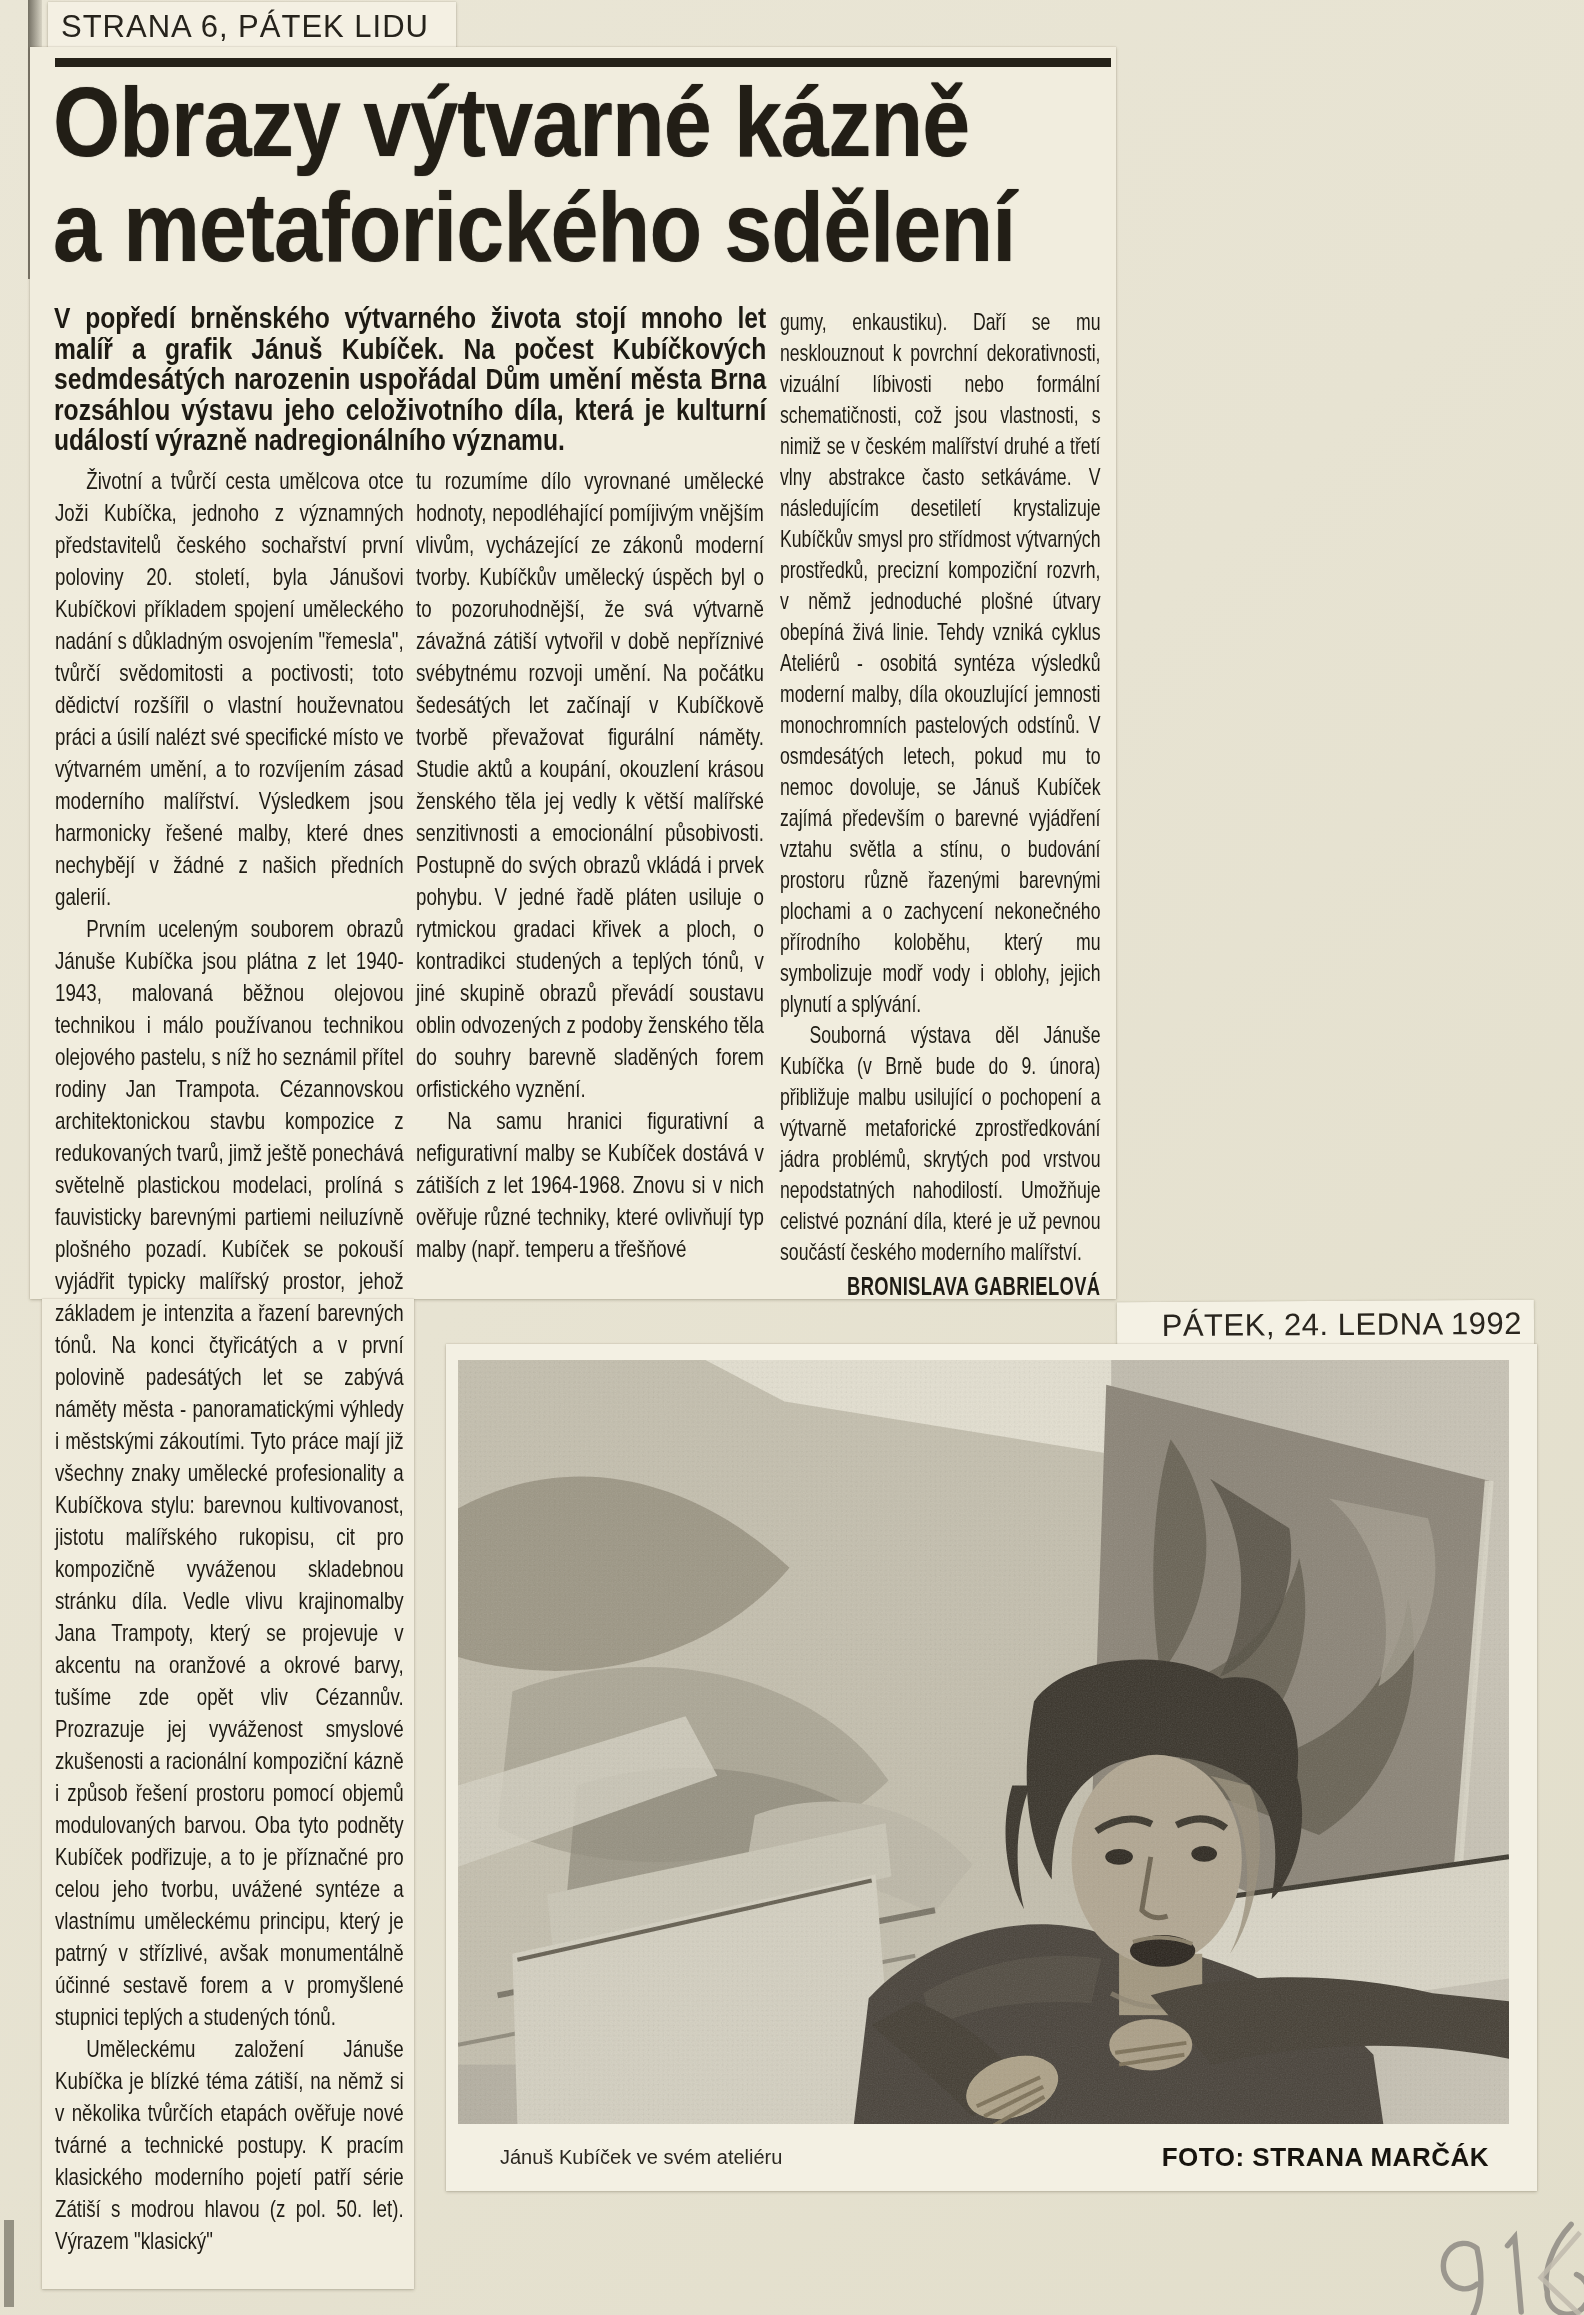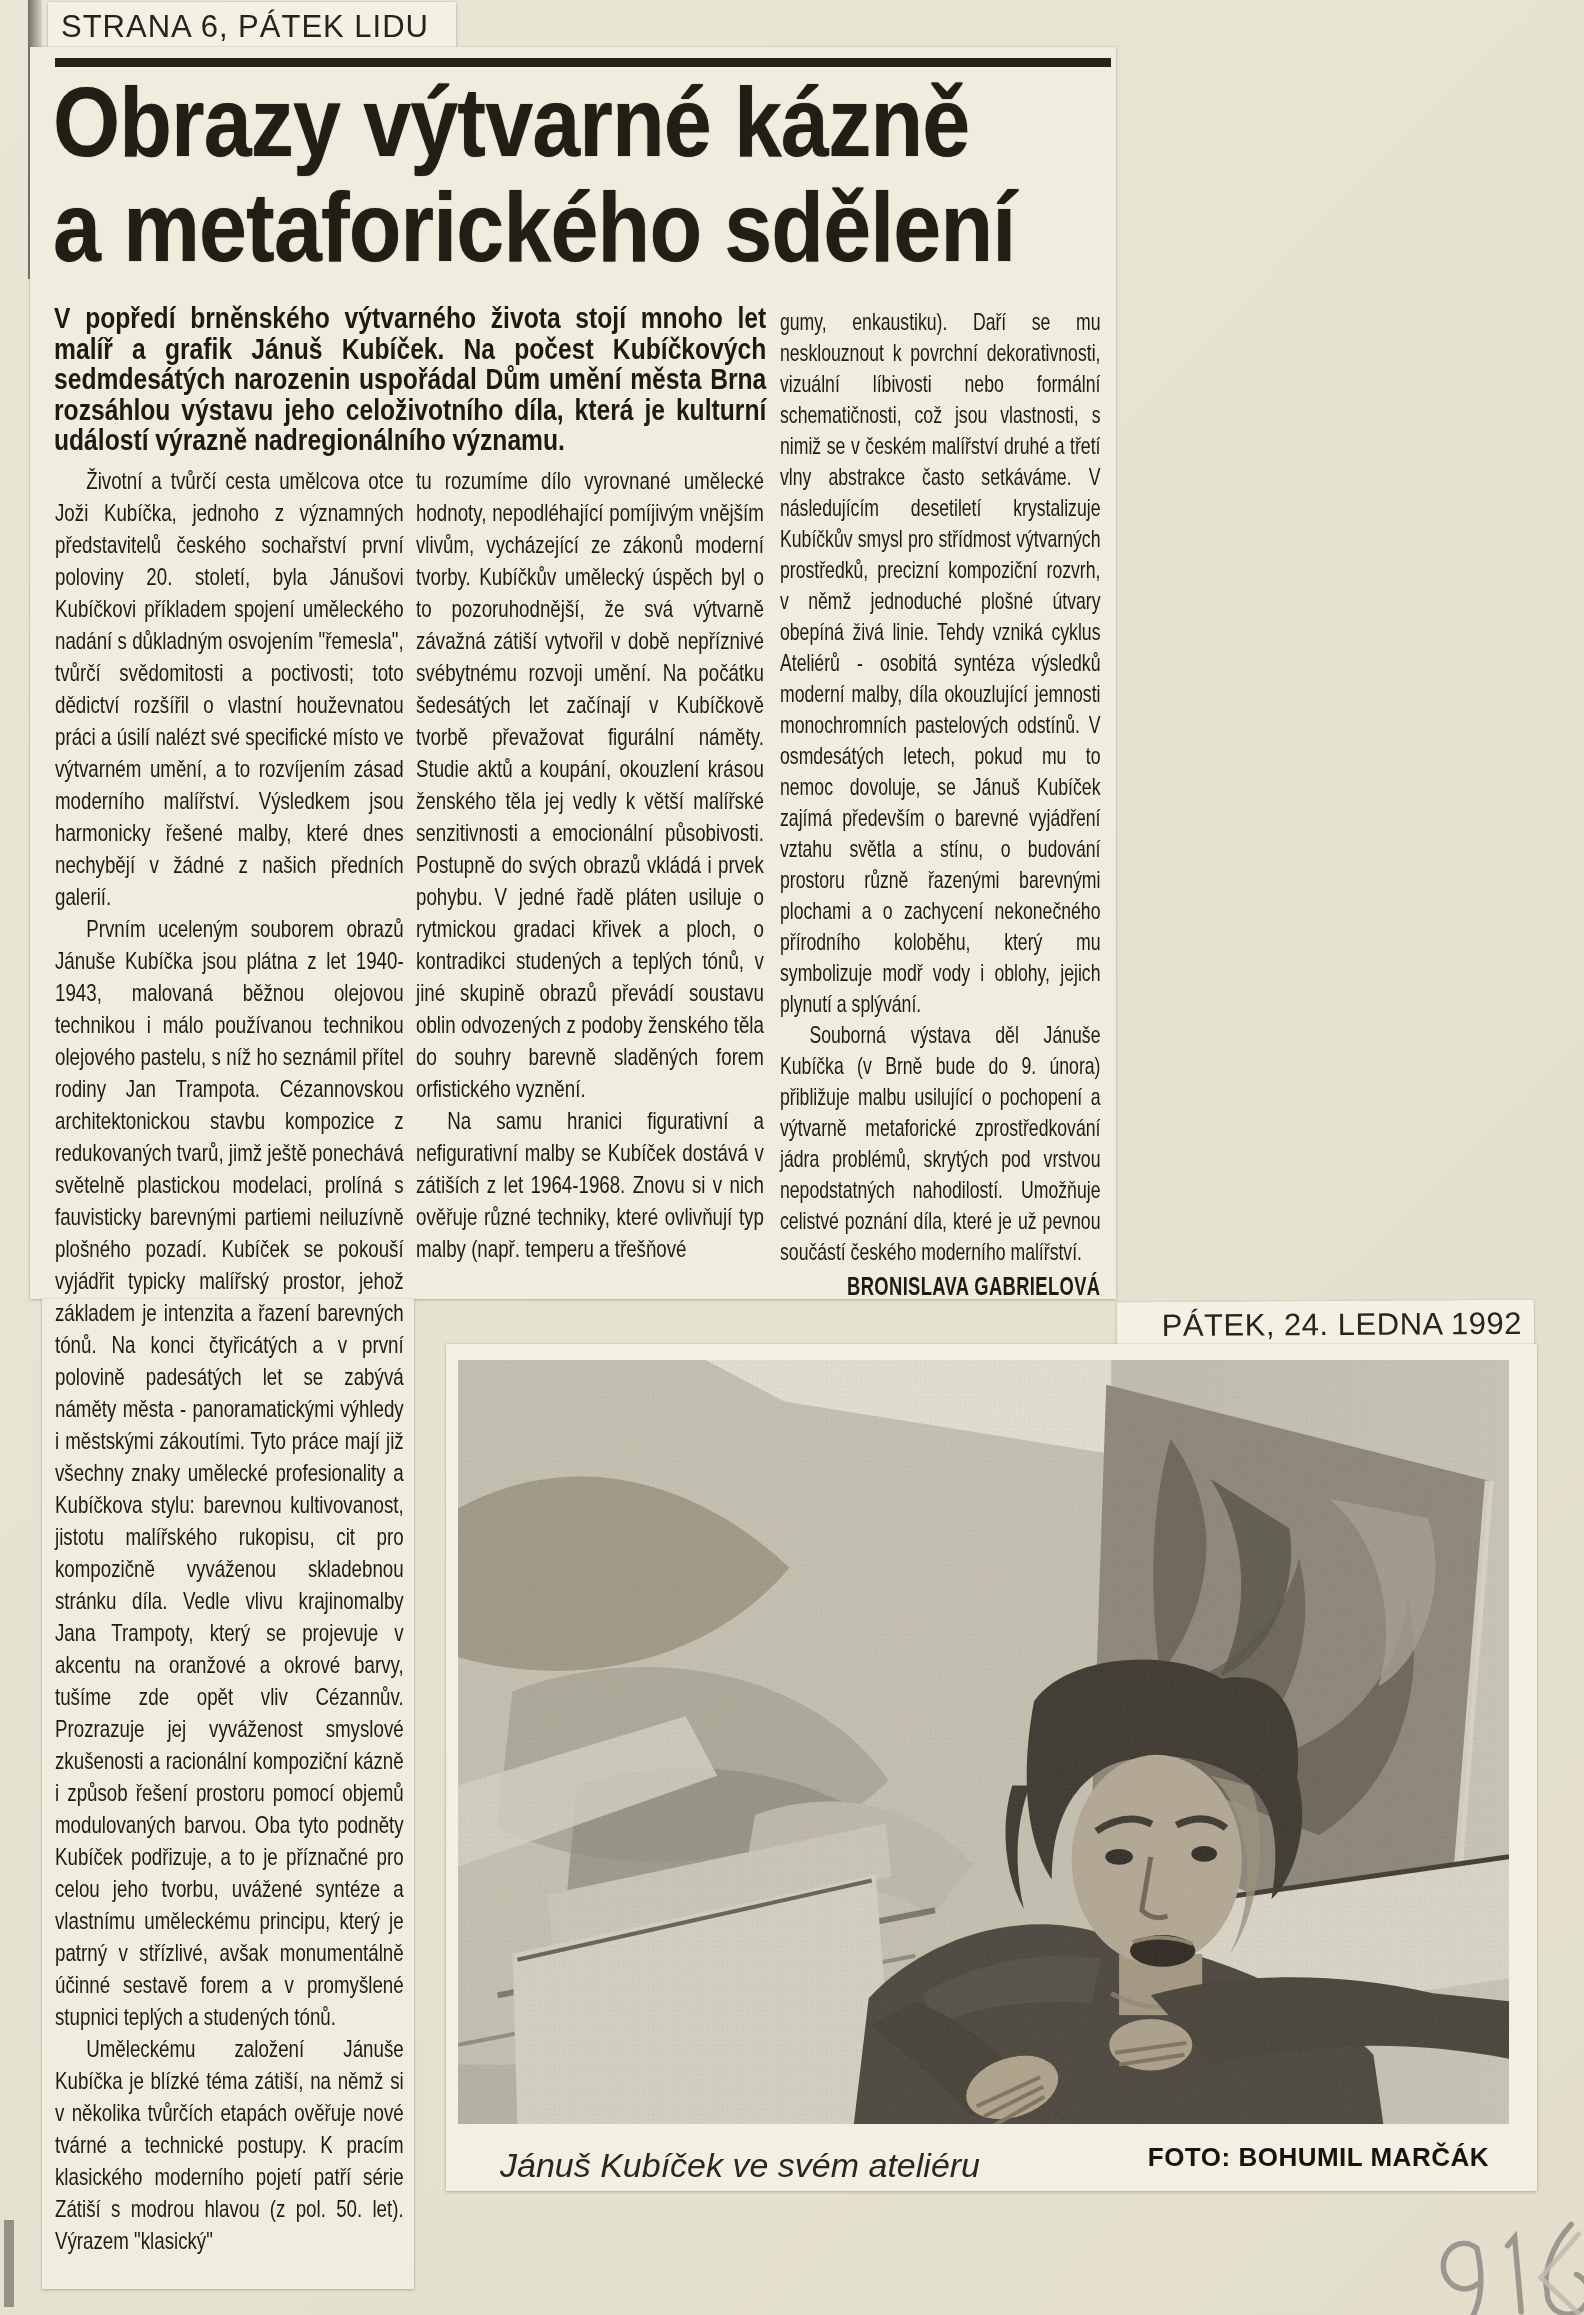--- a/index.html
+++ b/index.html
@@ -140,22 +140,22 @@
     </g>
 
     <path d="M700,642 C785,618 890,618 985,640 L1062,648 L1062,706 C950,684 845,692 762,712 Z" fill="#453f35"></path>
     <ellipse cx="700" cy="692" rx="42" ry="26" fill="#ab9f87"></ellipse>
     <path d="M664,700 l72,-10 M668,712 l66,-10" stroke="#7d7158" stroke-width="4" fill="none"></path>
 
     <rect width="1062" height="772" fill="url(#dots)" opacity=".28"></rect>
     <rect width="1062" height="772" filter="url(#grainF)" opacity=".16"></rect>
   </svg>
 
-  <div class="txt" style="left:54px;top:802px;font-size:34px;font-style:italic;color:#2b2720;">Jánuš Kubíček ve svém ateliéru</div>
-  <div class="txt" style="right:48px;top:798px;position:absolute;font-size:26px;font-weight:700;color:#17140e;letter-spacing:0.5px;">FOTO: BOHUMIL MARČÁK</div>
+  <div class="txt" style="left:54px;top:802px;font-size:20px;color:#2b2720;">Jánuš Kubíček ve svém ateliéru</div>
+  <div class="txt" style="right:48px;top:798px;position:absolute;font-size:26px;font-weight:700;color:#17140e;letter-spacing:0.5px;">FOTO: STRANA MARČÁK</div>
 </div>
 
 <svg class="artifact" style="left:1414px;top:2210px;transform:rotate(-5deg);" width="188" height="129" viewBox="0 0 190 130">
   <g fill="none" stroke="#8f8b84" stroke-width="5.5" stroke-linecap="round" opacity=".85">
 
     <path d="M66,36 a21,23 0 1 0 -3,36 M66,36 c4,28 1,56 -16,76"></path>
 
     <path d="M97,36 l8,-8 l0,76"></path>
 
     <path d="M163,20 c-22,20 -33,48 -30,66 a21,21 0 1 0 31,-15"></path>

